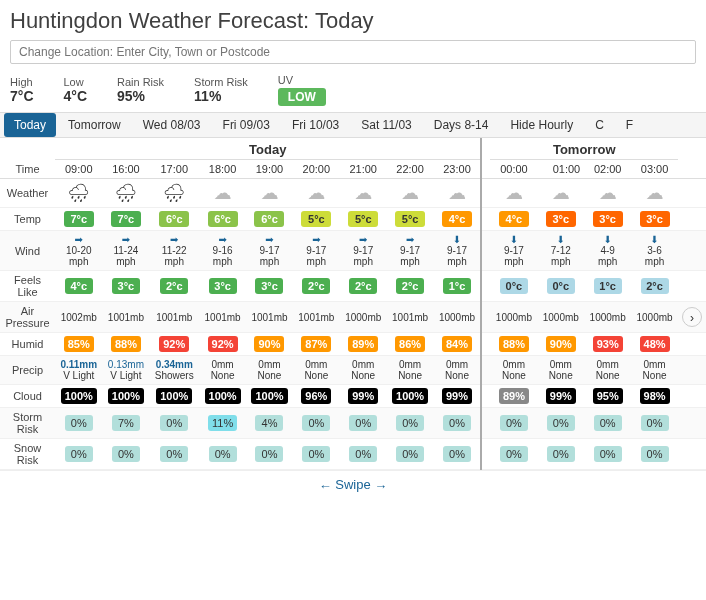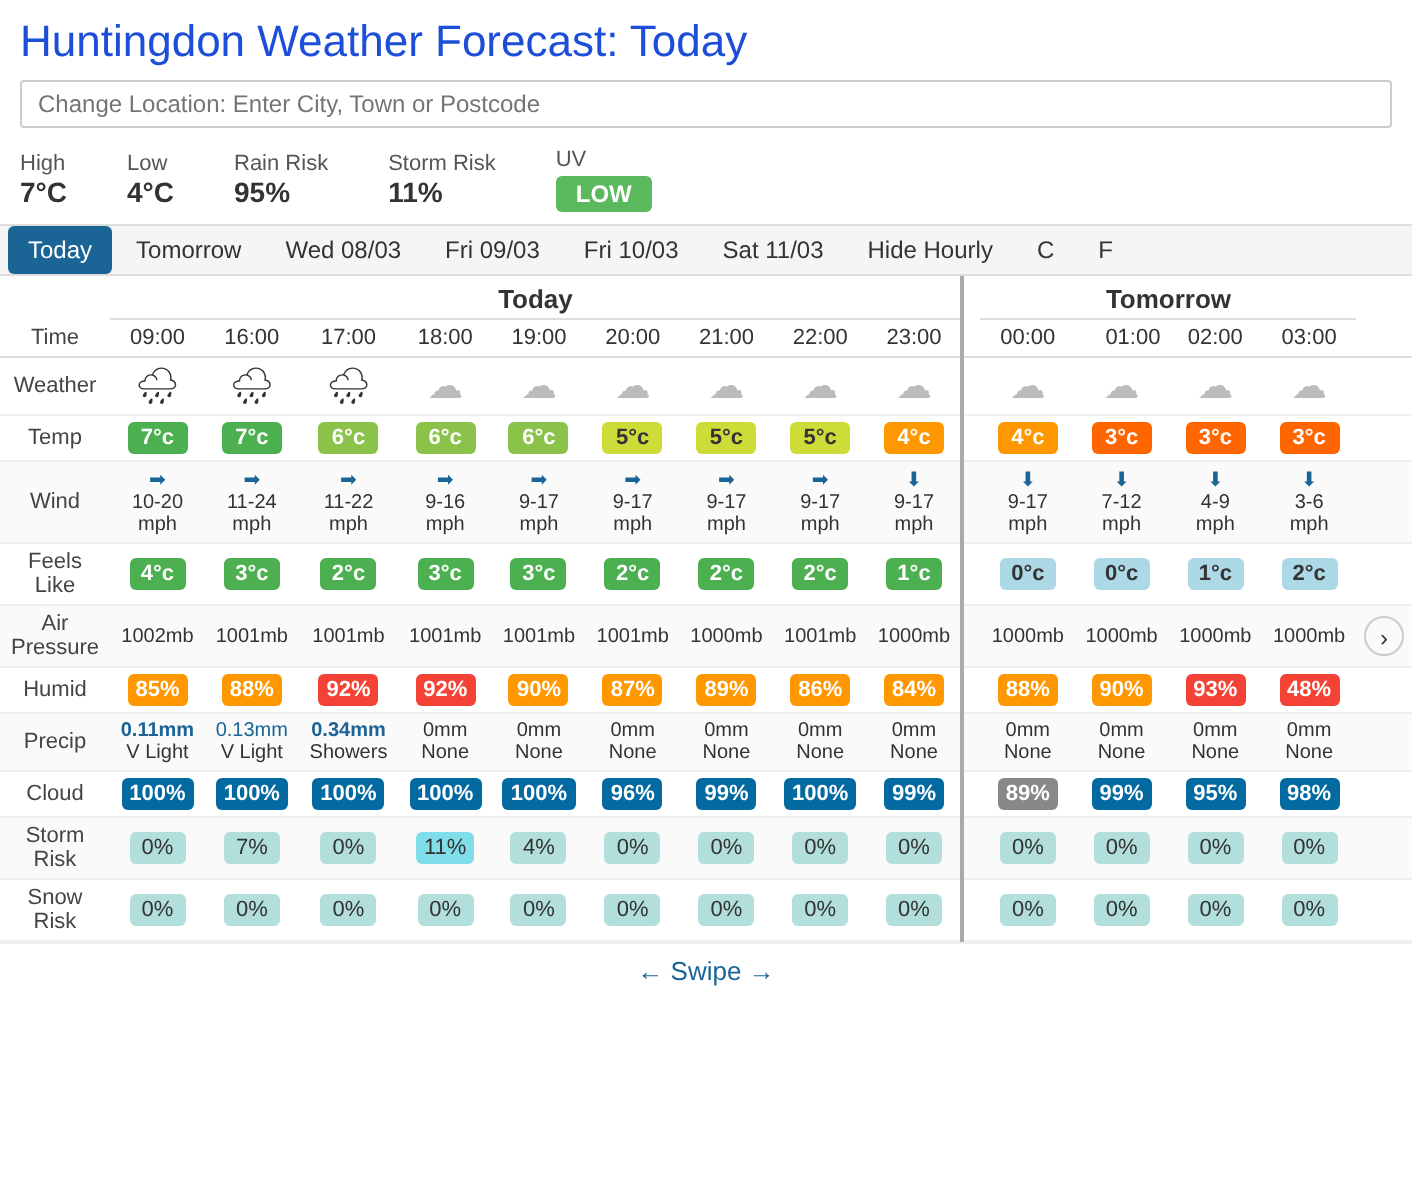--- a/index.html
+++ b/index.html
@@ -1,19 +1,19 @@
 <!DOCTYPE html>
 <html><head>
   <meta charset="utf-8">
   <style>
     * { box-sizing: border-box; margin: 0; padding: 0; }
     body { font-family: Arial, sans-serif; font-size: 12px; background: #fff; color: #333; width: 706px; }
     
     .page-header { padding: 8px 10px 4px; }
-    .page-title { font-size: 22px; font-weight: normal; color: #1d4ed8; margin-bottom: 6px; }
+    .page-title { font-size: 22px; font-weight: normal; color: #404040; margin-bottom: 6px; }
     .location-input { width: 100%; border: 1px solid #ccc; padding: 4px 8px; font-size: 12px; color: #999; border-radius: 2px; }
     
     .summary-bar { display: flex; align-items: center; padding: 6px 10px; gap: 30px; }
     .summary-item { display: flex; flex-direction: column; }
     .summary-label { font-size: 11px; color: #555; }
     .summary-value { font-size: 14px; font-weight: bold; color: #333; }
     .uv-badge { background: #5cb85c; color: white; padding: 2px 10px; border-radius: 3px; font-size: 12px; font-weight: bold; margin-top: 2px; text-align: center; }
     
     .nav-tabs { display: flex; align-items: center; background: #f5f5f5; border-top: 1px solid #ddd; border-bottom: 1px solid #ddd; padding: 0 4px; gap: 2px; }
     .nav-tab { padding: 5px 10px; border-radius: 3px; cursor: pointer; font-size: 12px; white-space: nowrap; color: #333; }
@@ -32,21 +32,21 @@
     
     .feels-cell { border-radius: 3px; padding: 2px 5px; font-weight: bold; display: inline-block; min-width: 28px; }
     .fc-pos { background: #4caf50; color: white; }
     .fc-zero { background: #add8e6; color: #333; }
     
     .humid-cell { border-radius: 3px; padding: 2px 4px; font-weight: bold; display: inline-block; min-width: 30px; }
     .hc-red { background: #f44336; color: white; }
     .hc-orange { background: #ff9800; color: white; }
     
     .cloud-cell { border-radius: 3px; padding: 2px 4px; font-weight: bold; display: inline-block; min-width: 28px; }
-    .cc-dark { background: #0369a1; color: white; }
+    .cc-dark { background: #000000; color: white; }
     .cc-mid { background: #888; color: white; }
     
     .storm-cell { border-radius: 3px; padding: 2px 4px; display: inline-block; min-width: 28px; }
     .sc-teal { background: #b2dfdb; color: #333; }
     .sc-blue { background: #80deea; color: #333; }
     
     .snow-cell { border-radius: 3px; padding: 2px 4px; display: inline-block; min-width: 28px; }
     .snc-teal { background: #b2dfdb; color: #333; }
     
     .row-label-cell { text-align: left; padding-left: 8px; font-size: 11px; color: #444; font-weight: normal; }
@@ -85,20 +85,21 @@
     </div>
   </div>
 
   <div class="nav-tabs">
     <span class="nav-tab active">Today</span>
     <span class="nav-tab">Tomorrow</span>
     <span class="nav-tab">Wed 08/03</span>
     <span class="nav-tab">Fri 09/03</span>
     <span class="nav-tab">Fri 10/03</span>
     <span class="nav-tab">Sat 11/03</span>
+    <span class="nav-tab">Days 8-14</span>
     <span class="nav-tab">Hide Hourly</span>
     <span class="nav-tab">C</span>
     <span class="nav-tab">F</span>
   </div>
 
   <div class="table-container">
     <table class="weather-table" style="width:100%">
 
       <tbody>
           <tr>

